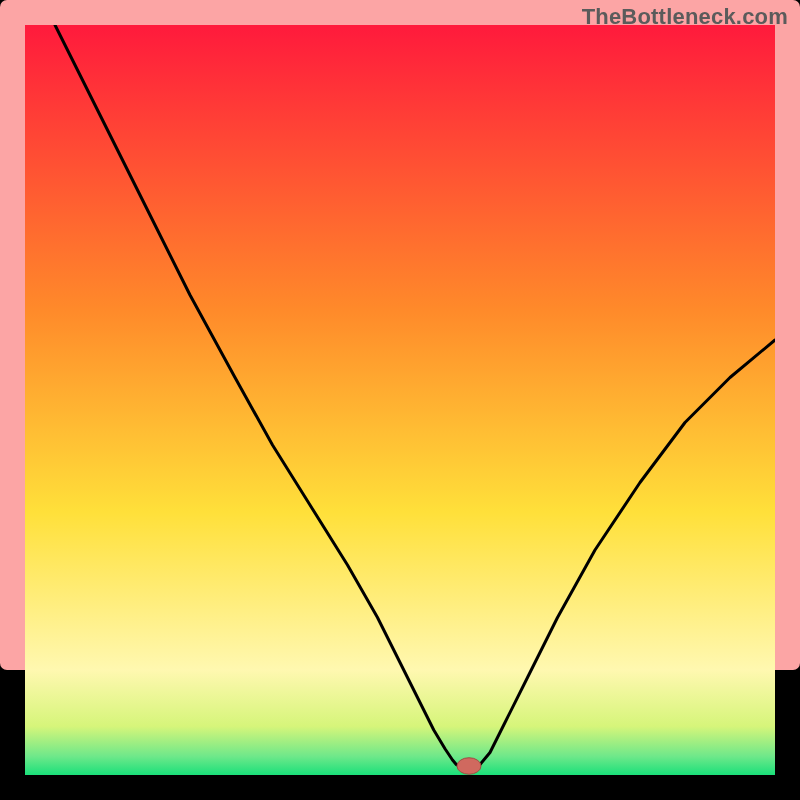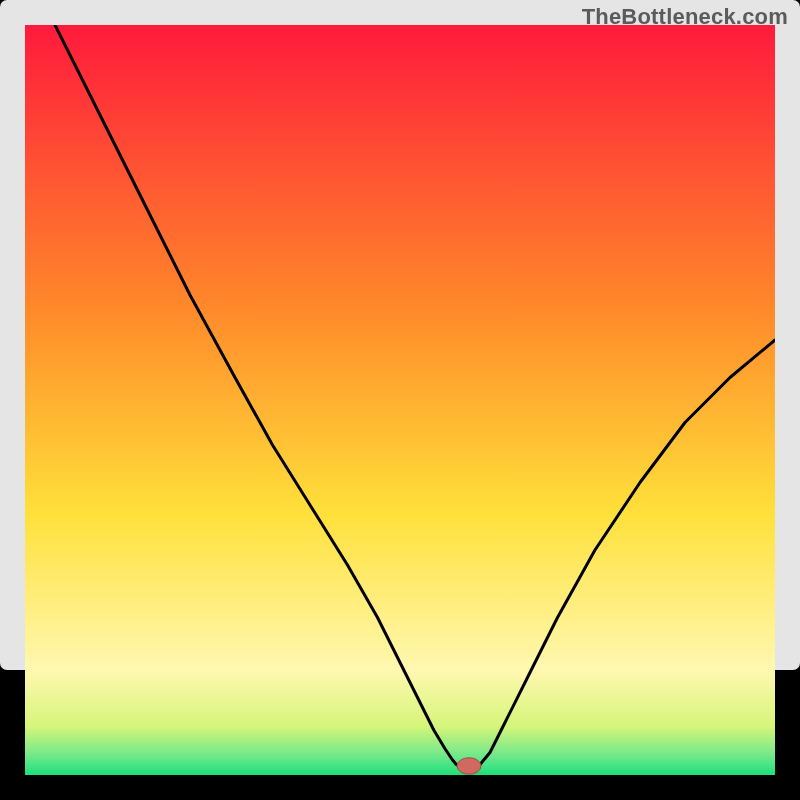--- a/index.html
+++ b/index.html
@@ -8,21 +8,21 @@
     background: #000;
     width: 800px;
     height: 800px;
     overflow: hidden;
     font-family: Arial, Helvetica, sans-serif;
   }
   .frame {
     position: relative;
     width: 800px;
     height: 670px;
-    background: #e5e5e5;
+    background: #fca5a5;
     border-radius: 7px;
   }
   .watermark {
     position: absolute;
     top: 4px;
     right: 12px;
     font-size: 22px;
     font-weight: 600;
     color: #5b5b5b;
     letter-spacing: 0.2px;

